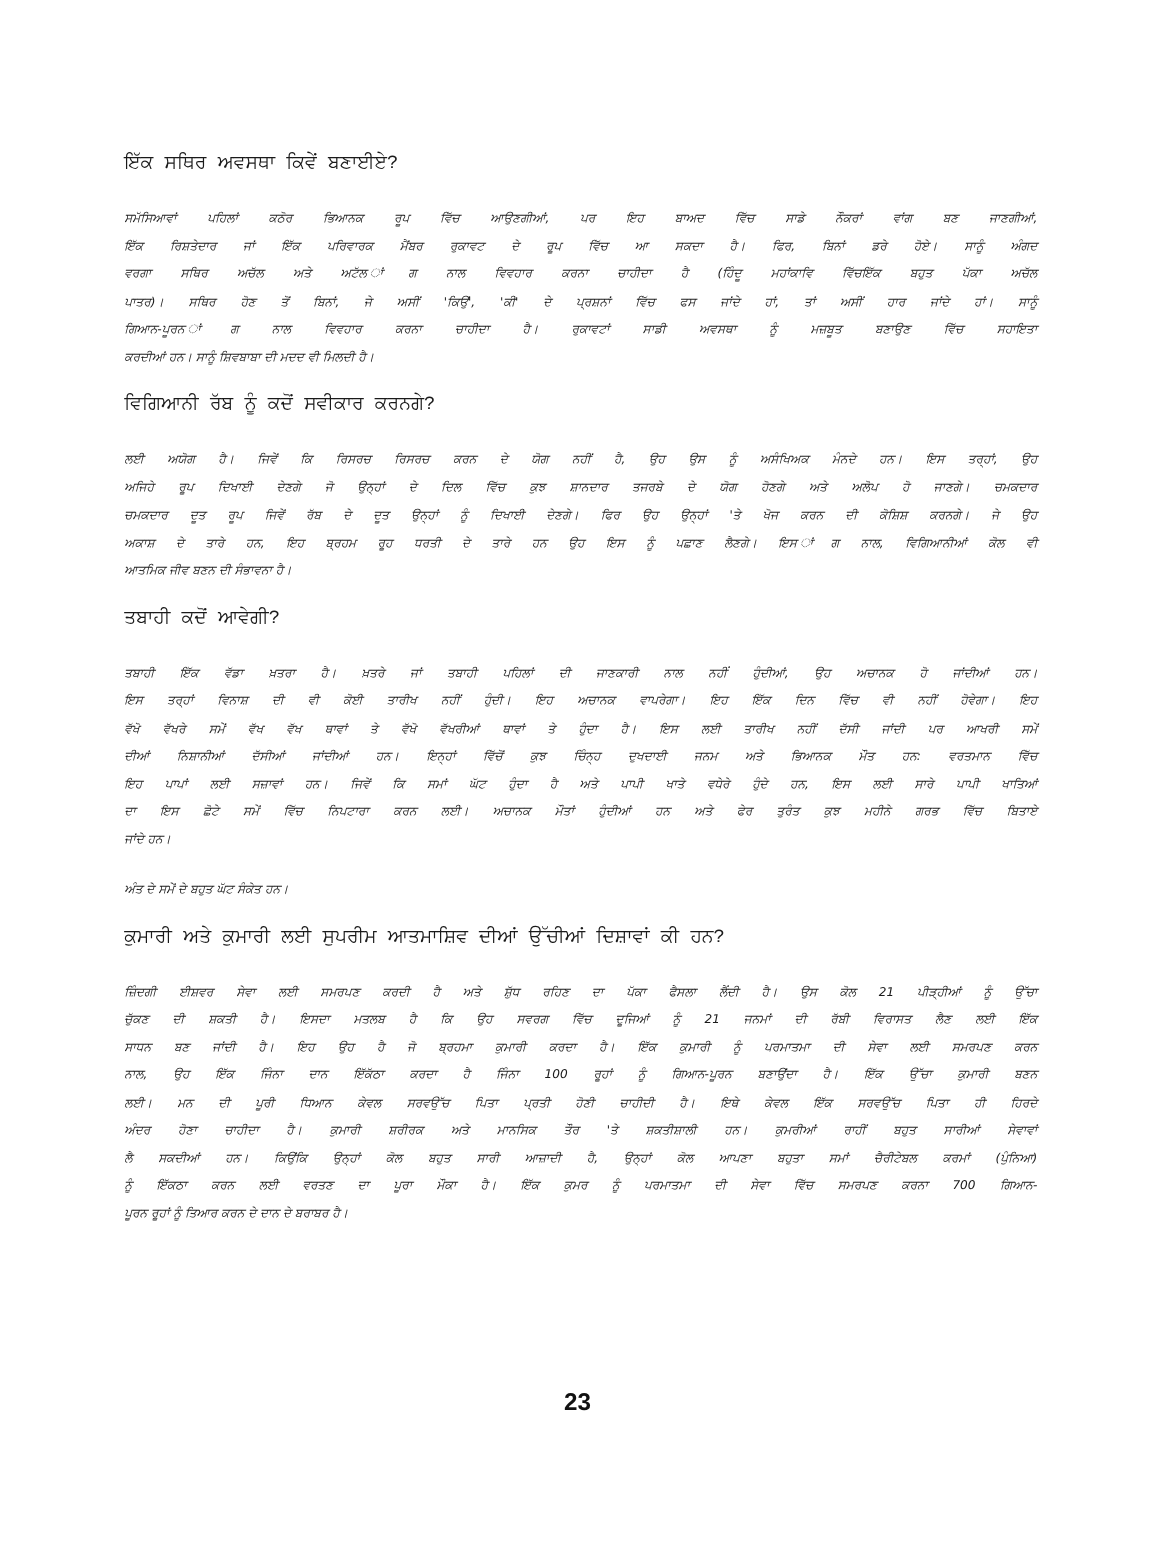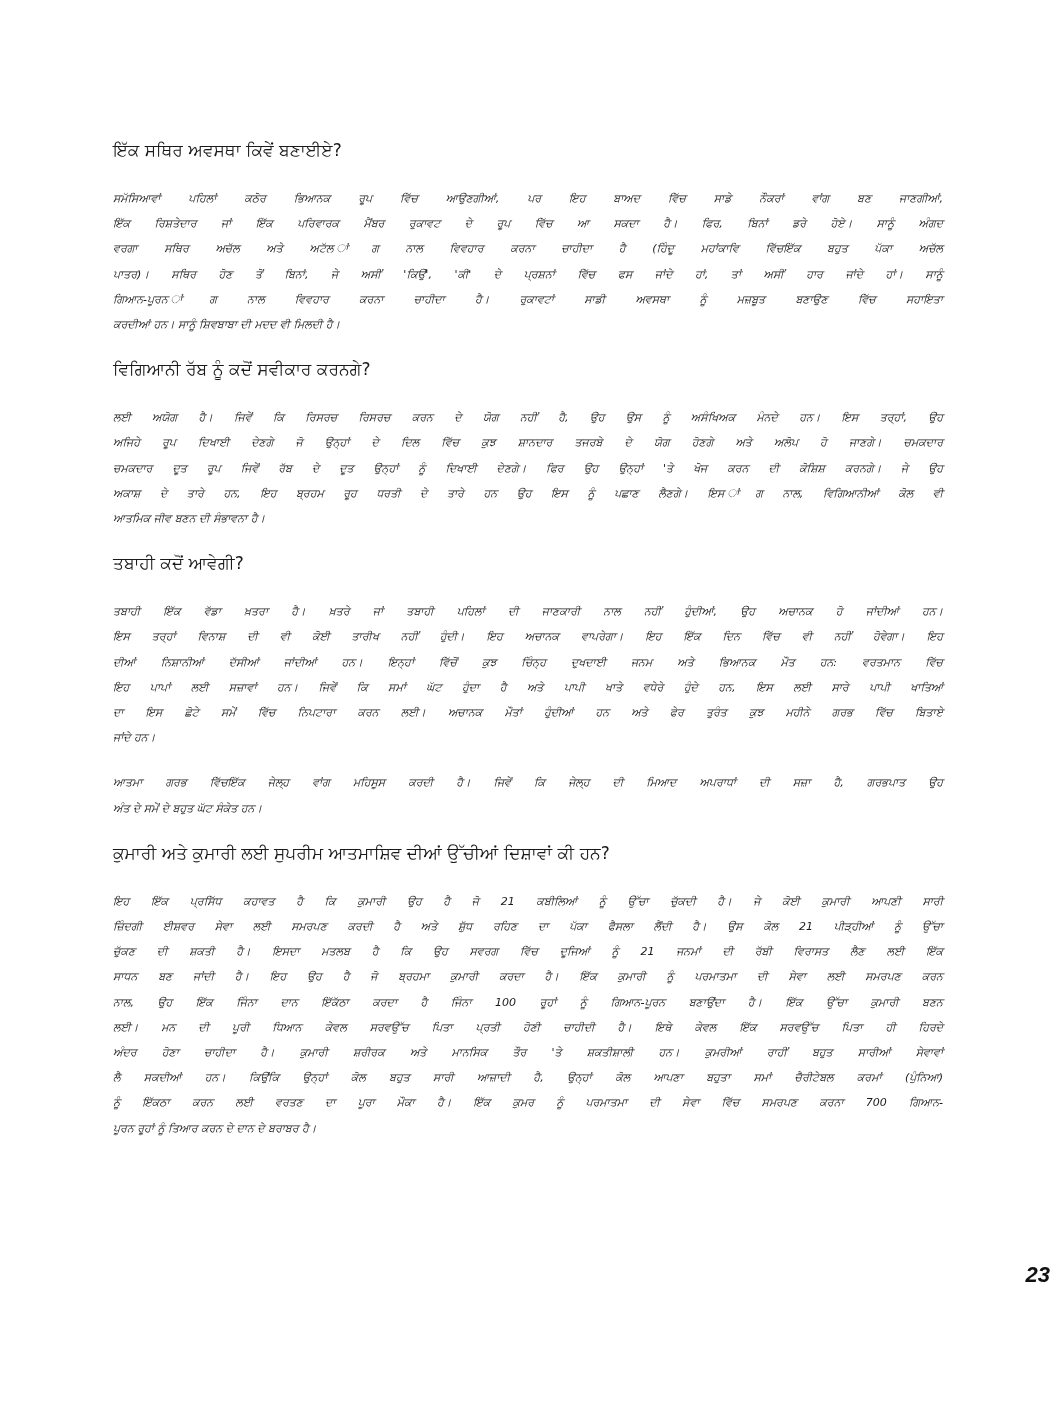--- a/index.html
+++ b/index.html
@@ -19,20 +19,21 @@
       position: absolute;
       left: 113px;
       top: 138px;
       width: 830px;
     }
     .question {
       font-size: 17px;
       line-height: 24px;
       margin: 0 0 24px 0;
       color: #1a1a1a;
+      font-family: Liberation Mono, monospace;
     }
     .para {
       font-size: 11px;
       line-height: 25.2px;
       margin: 0 0 20px 0;
       text-align: justify;
       text-align-last: left;
       color: #1a1a1a;
       font-style: italic;
     }
@@ -43,26 +44,25 @@
       white-space: nowrap;
     }
     .para .line.last {
       text-align-last: left;
     }
     .page-number {
       position: absolute;
       left: 0;
       width: 1050px;
       top: 1262px;
-      text-align: right;
+      text-align: center;
       font-family: "Liberation Sans", sans-serif;
       font-weight: bold;
       font-size: 22px;
       color: #111;
-      font-style: italic;
     }
   </style>
 </head>
 <body>
 
 <div class="page">
 
   <div class="section">
     <p class="question">ਇੱਕ ਸਥਿਰ ਅਵਸਥਾ ਕਿਵੇਂ ਬਣਾਈਏ?</p>
     <p class="para">
@@ -84,35 +84,34 @@
       <span class="line">ਅਕਾਸ਼ ਦੇ ਤਾਰੇ ਹਨ, ਇਹ ਬ੍ਰਹਮ ਰੂਹ ਧਰਤੀ ਦੇ ਤਾਰੇ ਹਨ ਉਹ ਇਸ ਨੂੰ ਪਛਾਣ ਲੈਣਗੇ। ਇਸ ਾਂਗ ਨਾਲ, ਵਿਗਿਆਨੀਆਂ ਕੋਲ ਵੀ</span>
       <span class="line last">ਆਤਮਿਕ ਜੀਵ ਬਣਨ ਦੀ ਸੰਭਾਵਨਾ ਹੈ।</span>
     </p>
   </div>
 
   <div class="section">
     <p class="question">ਤਬਾਹੀ ਕਦੋਂ ਆਵੇਗੀ?</p>
     <p class="para">
       <span class="line">ਤਬਾਹੀ ਇੱਕ ਵੱਡਾ ਖ਼ਤਰਾ ਹੈ। ਖ਼ਤਰੇ ਜਾਂ ਤਬਾਹੀ ਪਹਿਲਾਂ ਦੀ ਜਾਣਕਾਰੀ ਨਾਲ ਨਹੀਂ ਹੁੰਦੀਆਂ, ਉਹ ਅਚਾਨਕ ਹੋ ਜਾਂਦੀਆਂ ਹਨ।</span>
       <span class="line">ਇਸ ਤਰ੍ਹਾਂ ਵਿਨਾਸ਼ ਦੀ ਵੀ ਕੋਈ ਤਾਰੀਖ ਨਹੀਂ ਹੁੰਦੀ। ਇਹ ਅਚਾਨਕ ਵਾਪਰੇਗਾ। ਇਹ ਇੱਕ ਦਿਨ ਵਿੱਚ ਵੀ ਨਹੀਂ ਹੋਵੇਗਾ। ਇਹ</span>
+      <span class="line">ਵੱਖੋ ਵੱਖਰੇ ਸਮੇਂ ਵੱਖ ਵੱਖ ਥਾਵਾਂ ਤੇ ਵੱਖੋ ਵੱਖਰੀਆਂ ਥਾਵਾਂ ਤੇ ਹੁੰਦਾ ਹੈ। ਇਸ ਲਈ ਤਾਰੀਖ ਨਹੀਂ ਦੱਸੀ ਜਾਂਦੀ ਪਰ ਆਖਰੀ ਸਮੇਂ</span>
       <span class="line">ਦੀਆਂ ਨਿਸ਼ਾਨੀਆਂ ਦੱਸੀਆਂ ਜਾਂਦੀਆਂ ਹਨ। ਇਨ੍ਹਾਂ ਵਿੱਚੋਂ ਕੁਝ ਚਿੰਨ੍ਹ ਦੁਖਦਾਈ ਜਨਮ ਅਤੇ ਭਿਆਨਕ ਮੌਤ ਹਨ: ਵਰਤਮਾਨ ਵਿੱਚ</span>
       <span class="line">ਇਹ ਪਾਪਾਂ ਲਈ ਸਜ਼ਾਵਾਂ ਹਨ। ਜਿਵੇਂ ਕਿ ਸਮਾਂ ਘੱਟ ਹੁੰਦਾ ਹੈ ਅਤੇ ਪਾਪੀ ਖਾਤੇ ਵਧੇਰੇ ਹੁੰਦੇ ਹਨ, ਇਸ ਲਈ ਸਾਰੇ ਪਾਪੀ ਖਾਤਿਆਂ</span>
       <span class="line">ਦਾ ਇਸ ਛੋਟੇ ਸਮੇਂ ਵਿੱਚ ਨਿਪਟਾਰਾ ਕਰਨ ਲਈ। ਅਚਾਨਕ ਮੌਤਾਂ ਹੁੰਦੀਆਂ ਹਨ ਅਤੇ ਫੇਰ ਤੁਰੰਤ ਕੁਝ ਮਹੀਨੇ ਗਰਭ ਵਿੱਚ ਬਿਤਾਏ</span>
       <span class="line last">ਜਾਂਦੇ ਹਨ।</span>
     </p>
     <p class="para">
-      <span class="line">ਆਤਮਾ ਗਰਭ ਵਿੱਚਇੱਕ ਜੇਲ੍ਹ ਵਾਂਗ ਮਹਿਸੂਸ ਕਰਦੀ ਹੈ। ਜਿਵੇਂ ਕਿ ਜੇਲ੍ਹ ਦੀ ਮਿਆਦ ਅਪਰਾਧਾਂ ਦੀ ਸਜ਼ਾ ਹੈ, ਗਰਭਪਾਤ ਉਹ</span>
       <span class="line last">ਅੰਤ ਦੇ ਸਮੇਂ ਦੇ ਬਹੁਤ ਘੱਟ ਸੰਕੇਤ ਹਨ।</span>
     </p>
   </div>
 
   <div class="section">
     <p class="question">ਕੁਮਾਰੀ ਅਤੇ ਕੁਮਾਰੀ ਲਈ ਸੁਪਰੀਮ ਆਤਮਾਸ਼ਿਵ ਦੀਆਂ ਉੱਚੀਆਂ ਦਿਸ਼ਾਵਾਂ ਕੀ ਹਨ?</p>
     <p class="para">
-      <span class="line">ਇਹ ਇੱਕ ਪ੍ਰਸਿੱਧ ਕਹਾਵਤ ਹੈ ਕਿ ਕੁਮਾਰੀ ਉਹ ਹੈ ਜੋ 21 ਕਬੀਲਿਆਂ ਨੂੰ ਉੱਚਾ ਚੁੱਕਦੀ ਹੈ। ਜੇ ਕੋਈ ਕੁਮਾਰੀ ਆਪਣੀ ਸਾਰੀ</span>
       <span class="line">ਜ਼ਿੰਦਗੀ ਈਸ਼ਵਰ ਸੇਵਾ ਲਈ ਸਮਰਪਣ ਕਰਦੀ ਹੈ ਅਤੇ ਸ਼ੁੱਧ ਰਹਿਣ ਦਾ ਪੱਕਾ ਫੈਸਲਾ ਲੈਂਦੀ ਹੈ। ਉਸ ਕੋਲ 21 ਪੀੜ੍ਹੀਆਂ ਨੂੰ ਉੱਚਾ</span>
       <span class="line">ਚੁੱਕਣ ਦੀ ਸ਼ਕਤੀ ਹੈ। ਇਸਦਾ ਮਤਲਬ ਹੈ ਕਿ ਉਹ ਸਵਰਗ ਵਿੱਚ ਦੂਜਿਆਂ ਨੂੰ 21 ਜਨਮਾਂ ਦੀ ਰੱਬੀ ਵਿਰਾਸਤ ਲੈਣ ਲਈ ਇੱਕ</span>
       <span class="line">ਸਾਧਨ ਬਣ ਜਾਂਦੀ ਹੈ। ਇਹ ਉਹ ਹੈ ਜੋ ਬ੍ਰਹਮਾ ਕੁਮਾਰੀ ਕਰਦਾ ਹੈ। ਇੱਕ ਕੁਮਾਰੀ ਨੂੰ ਪਰਮਾਤਮਾ ਦੀ ਸੇਵਾ ਲਈ ਸਮਰਪਣ ਕਰਨ</span>
       <span class="line">ਨਾਲ, ਉਹ ਇੱਕ ਜਿੰਨਾ ਦਾਨ ਇੱਕੱਠਾ ਕਰਦਾ ਹੈ ਜਿੰਨਾ 100 ਰੂਹਾਂ ਨੂੰ ਗਿਆਨ-ਪੂਰਨ ਬਣਾਉਂਦਾ ਹੈ। ਇੱਕ ਉੱਚਾ ਕੁਮਾਰੀ ਬਣਨ</span>
       <span class="line">ਲਈ। ਮਨ ਦੀ ਪੂਰੀ ਧਿਆਨ ਕੇਵਲ ਸਰਵਉੱਚ ਪਿਤਾ ਪ੍ਰਤੀ ਹੋਣੀ ਚਾਹੀਦੀ ਹੈ। ਇਥੇ ਕੇਵਲ ਇੱਕ ਸਰਵਉੱਚ ਪਿਤਾ ਹੀ ਹਿਰਦੇ</span>
       <span class="line">ਅੰਦਰ ਹੋਣਾ ਚਾਹੀਦਾ ਹੈ। ਕੁਮਾਰੀ ਸ਼ਰੀਰਕ ਅਤੇ ਮਾਨਸਿਕ ਤੌਰ 'ਤੇ ਸ਼ਕਤੀਸ਼ਾਲੀ ਹਨ। ਕੁਮਰੀਆਂ ਰਾਹੀਂ ਬਹੁਤ ਸਾਰੀਆਂ ਸੇਵਾਵਾਂ</span>
       <span class="line">ਲੈ ਸਕਦੀਆਂ ਹਨ। ਕਿਉਂਕਿ ਉਨ੍ਹਾਂ ਕੋਲ ਬਹੁਤ ਸਾਰੀ ਆਜ਼ਾਦੀ ਹੈ, ਉਨ੍ਹਾਂ ਕੋਲ ਆਪਣਾ ਬਹੁਤਾ ਸਮਾਂ ਚੈਰੀਟੇਬਲ ਕਰਮਾਂ (ਪੁੰਨਿਆ)</span>
       <span class="line">ਨੂੰ ਇੱਕਠਾ ਕਰਨ ਲਈ ਵਰਤਣ ਦਾ ਪੂਰਾ ਮੌਕਾ ਹੈ। ਇੱਕ ਕੁਮਰ ਨੂੰ ਪਰਮਾਤਮਾ ਦੀ ਸੇਵਾ ਵਿੱਚ ਸਮਰਪਣ ਕਰਨਾ 700 ਗਿਆਨ-</span>
       <span class="line last">ਪੂਰਨ ਰੂਹਾਂ ਨੂੰ ਤਿਆਰ ਕਰਨ ਦੇ ਦਾਨ ਦੇ ਬਰਾਬਰ ਹੈ।</span>
     </p>

